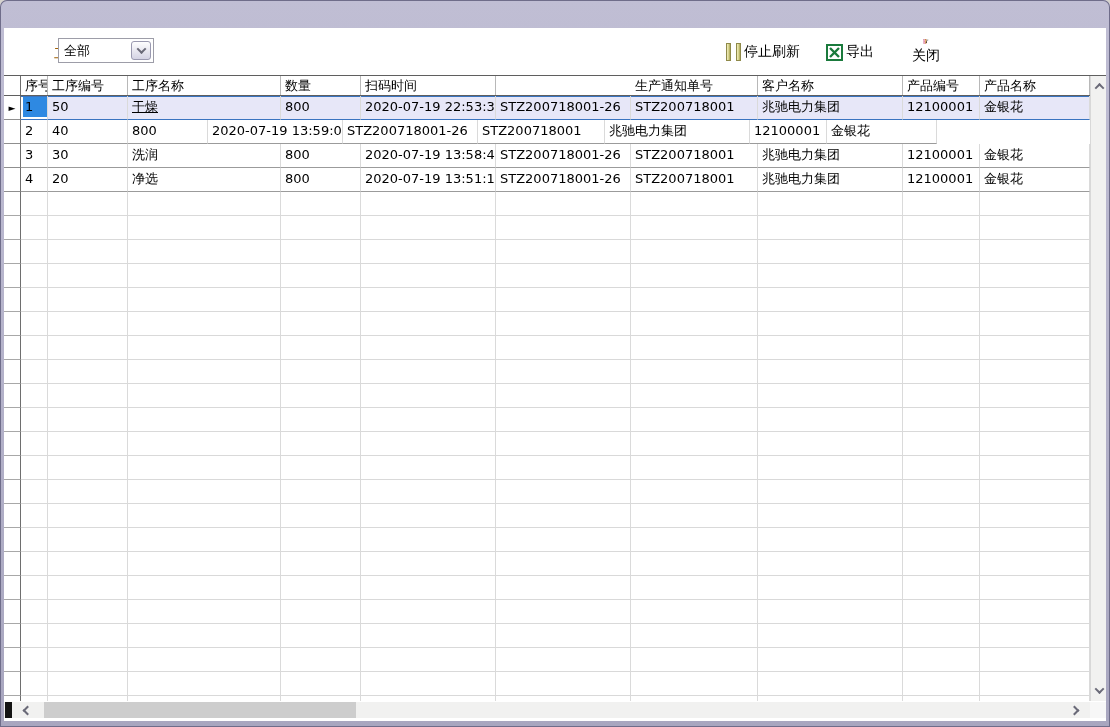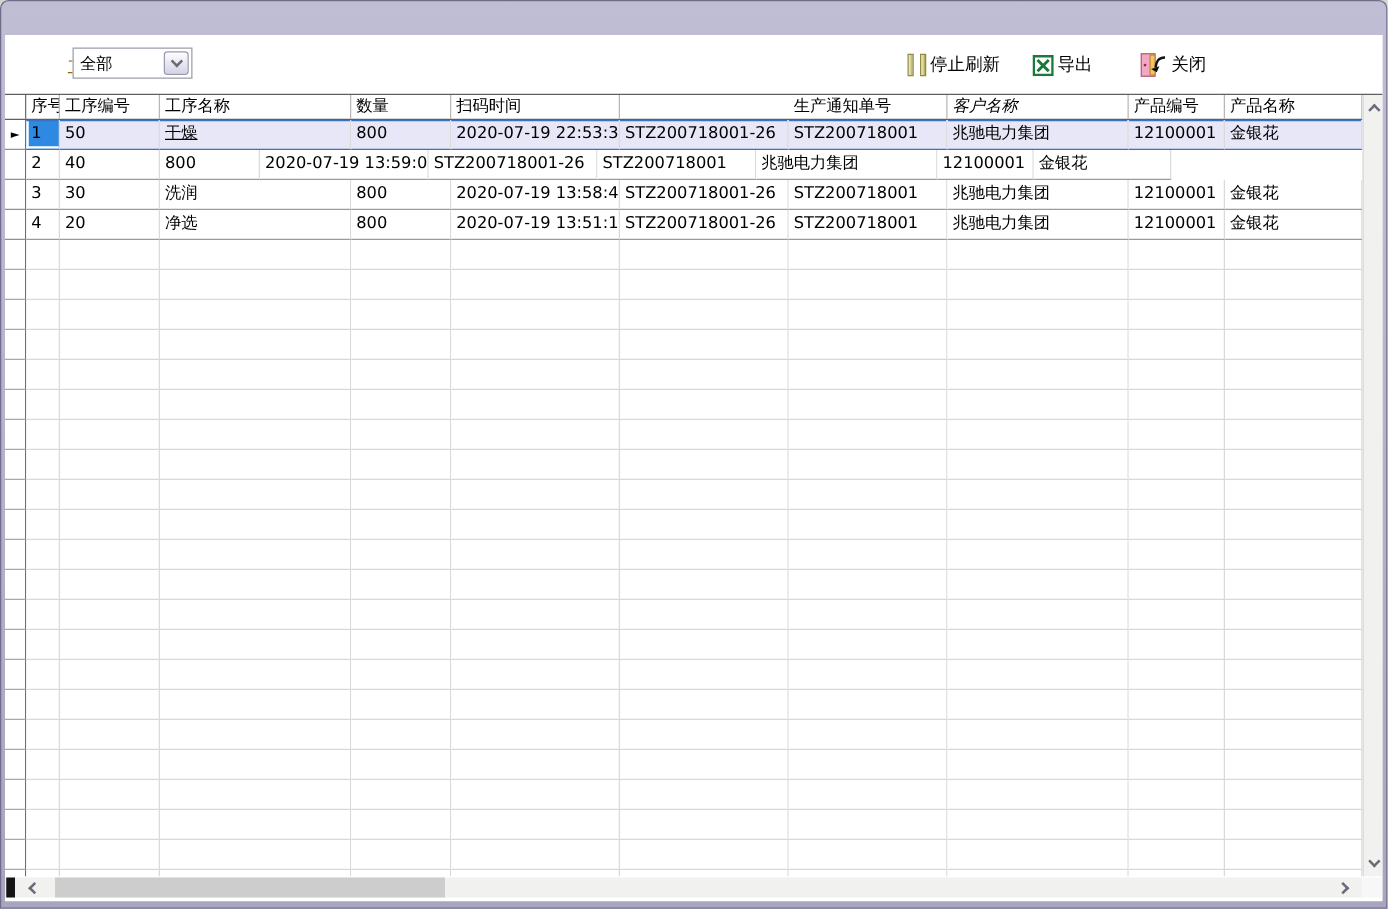--- a/index.html
+++ b/index.html
@@ -115,21 +115,21 @@
       </button>
 
       <button class="tbtn" style="left:822px;">
         <svg width="17" height="17" viewBox="0 0 17 17">
           <rect x="1" y="1" width="15" height="15" fill="#ffffff" stroke="#1a7a3c" stroke-width="2"></rect>
           <path d="M4 4 L13 13 M13 4 L4 13" stroke="#1a7a3c" stroke-width="2.4"></path>
         </svg>
         <span>导出</span>
       </button>
 
-      <button class="tbtn" style="left:908px;">
+      <button class="tbtn" style="left:908px;flex-direction:column;">
         <svg width="22" height="20" viewBox="0 0 22 20">
           <rect x="1" y="1" width="11" height="18" fill="#f2a8c0" stroke="#b05a80" stroke-width="1"></rect>
           <rect x="8" y="2" width="4" height="16" fill="#f5c169" stroke="#c08a30" stroke-width="1"></rect>
           <circle cx="4" cy="10" r="1.1" fill="#8a3050"></circle>
           <path d="M20 4 C14 4 13 8 12.5 12" fill="none" stroke="#111" stroke-width="2"></path>
           <path d="M9 12 L16 12 L12.5 16 Z" fill="#111" transform="rotate(-18 12.5 13)"></path>
         </svg>
         <span>关闭</span>
       </button>
     </div>
@@ -138,21 +138,21 @@
       <div class="grid-inner" id="gridInner">
           <div class="grid-header">
             <div class="gh-cell gh-gutter"></div>
             <div class="gh-cell" style="width: 27px;">序号</div>
             <div class="gh-cell" style="width: 80px;">工序编号</div>
             <div class="gh-cell" style="width: 153px;">工序名称</div>
             <div class="gh-cell" style="width: 80px;">数量</div>
             <div class="gh-cell" style="width: 135px;">扫码时间</div>
             <div class="gh-cell" style="width: 135px; margin-top: 36px;">条码</div>
             <div class="gh-cell" style="width: 127px;">生产通知单号</div>
-            <div class="gh-cell" style="width: 145px; font-style: italic;">客户名称</div>
+            <div class="gh-cell" style="width: 145px;">客户名称</div>
             <div class="gh-cell" style="width: 77px;">产品编号</div>
             <div class="gh-cell" style="width: 110px;">产品名称</div>
           </div>
           <div class="grid-row sel">
             <div class="g-gutter">►</div>
             <div class="g-cell first" style="width: 27px;">1</div>
             <div class="g-cell" style="width: 80px;">50</div>
             <div class="g-cell" style="width: 153px; text-decoration: underline;">干燥</div>
             <div class="g-cell" style="width: 80px;">800</div>
             <div class="g-cell" style="width: 135px;">2020-07-19 22:53:38</div>

